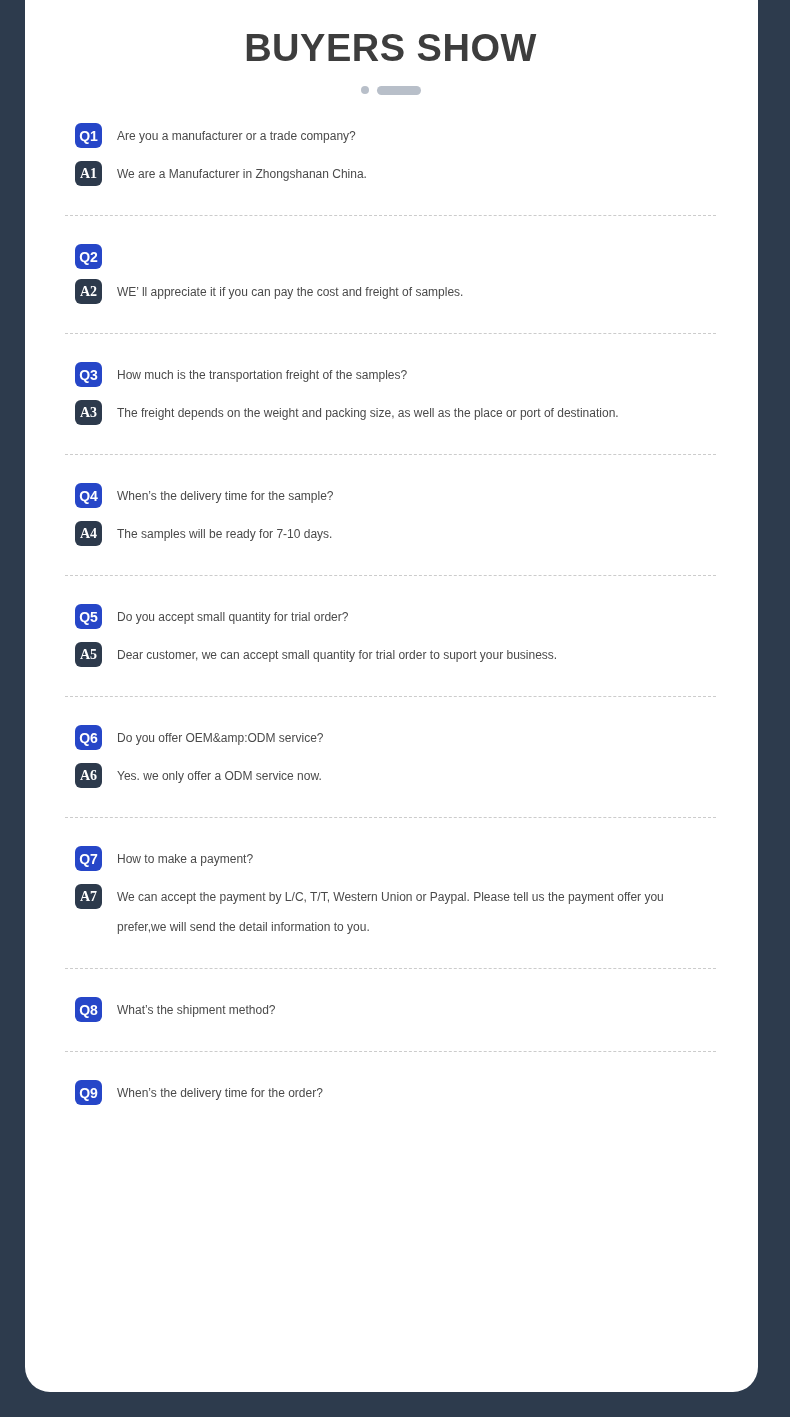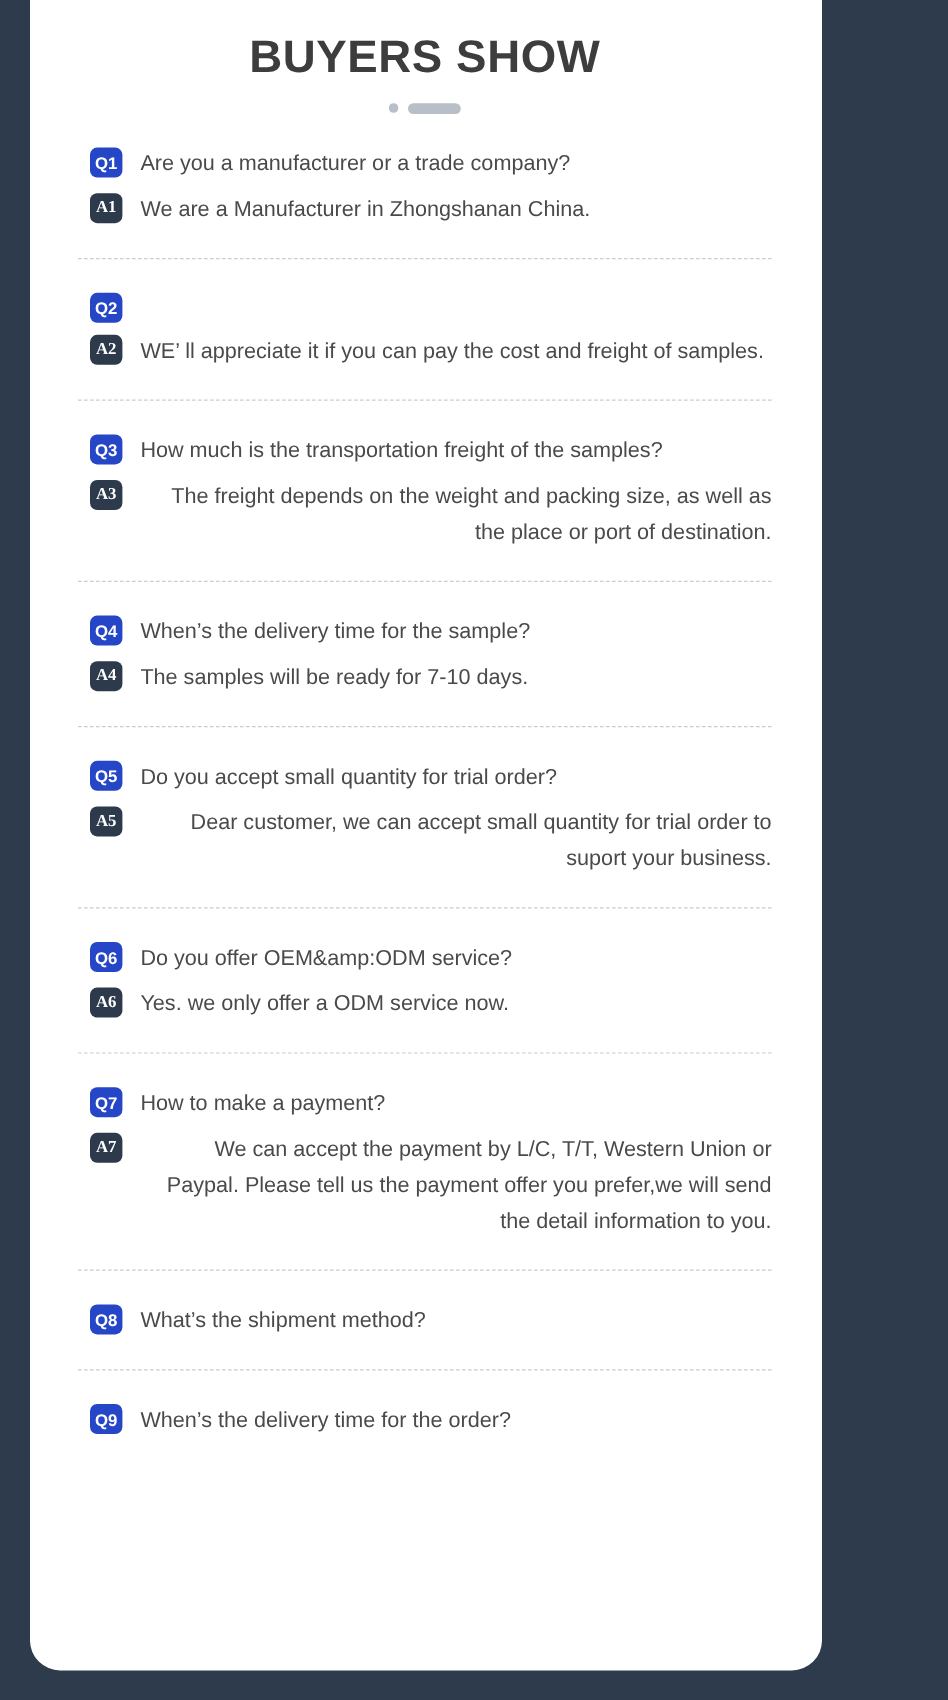--- a/index.html
+++ b/index.html
@@ -9,21 +9,21 @@
   body {
     width: 790px;
     height: 1417px;
     background: var(--page-bg, #2d3b4d);
     font-family: "Liberation Sans", sans-serif;
     overflow: hidden;
   }
   .card {
     box-sizing: border-box;
     margin: 0 25px;
-    width: 660px;
+    width: 733px;
     height: 1392px;
     background: var(--card-bg, #ffffff);
     border-radius: 0 0 25px 25px;
     padding: 26px 42px 10px 40px;
     overflow: hidden;
   }
   .page-title {
     margin: 0;
     text-align: center;
     font-size: 38px;
@@ -47,21 +47,20 @@
     background: var(--accent, #b8bfc9);
   }
   .deco-bar {
     width: 44px;
     height: 9px;
     border-radius: 5px;
     background: var(--accent, #b8bfc9);
   }
   .faq-list {
     margin-top: 0;
-    text-align: right;
   }
   .qa-item {
     padding: 26px 0 26px 10px;
   }
   .qa-row {
     display: flex;
     align-items: flex-start;
     gap: 15px;
   }
   .qa-row + .qa-row {
@@ -77,21 +76,21 @@
     align-items: center;
     justify-content: center;
     color: #ffffff;
     font-size: 14px;
     font-weight: bold;
   }
   .badge.q { background: var(--q-badge, #2646c8); }
   .badge.a { background: var(--a-badge, #2d3a4c); font-family: Liberation Serif, serif; }
   .qa-text {
     margin: 0;
-    font-size: 18px;
+    font-size: 12px;
     line-height: 30px;
     color: var(--text, #4a4a4a);
     max-width: 582px;
   }
   .separator {
     border-top: 1px dashed var(--divider, #cccccc);
     height: 0;
   }
 </style>
 </head>

